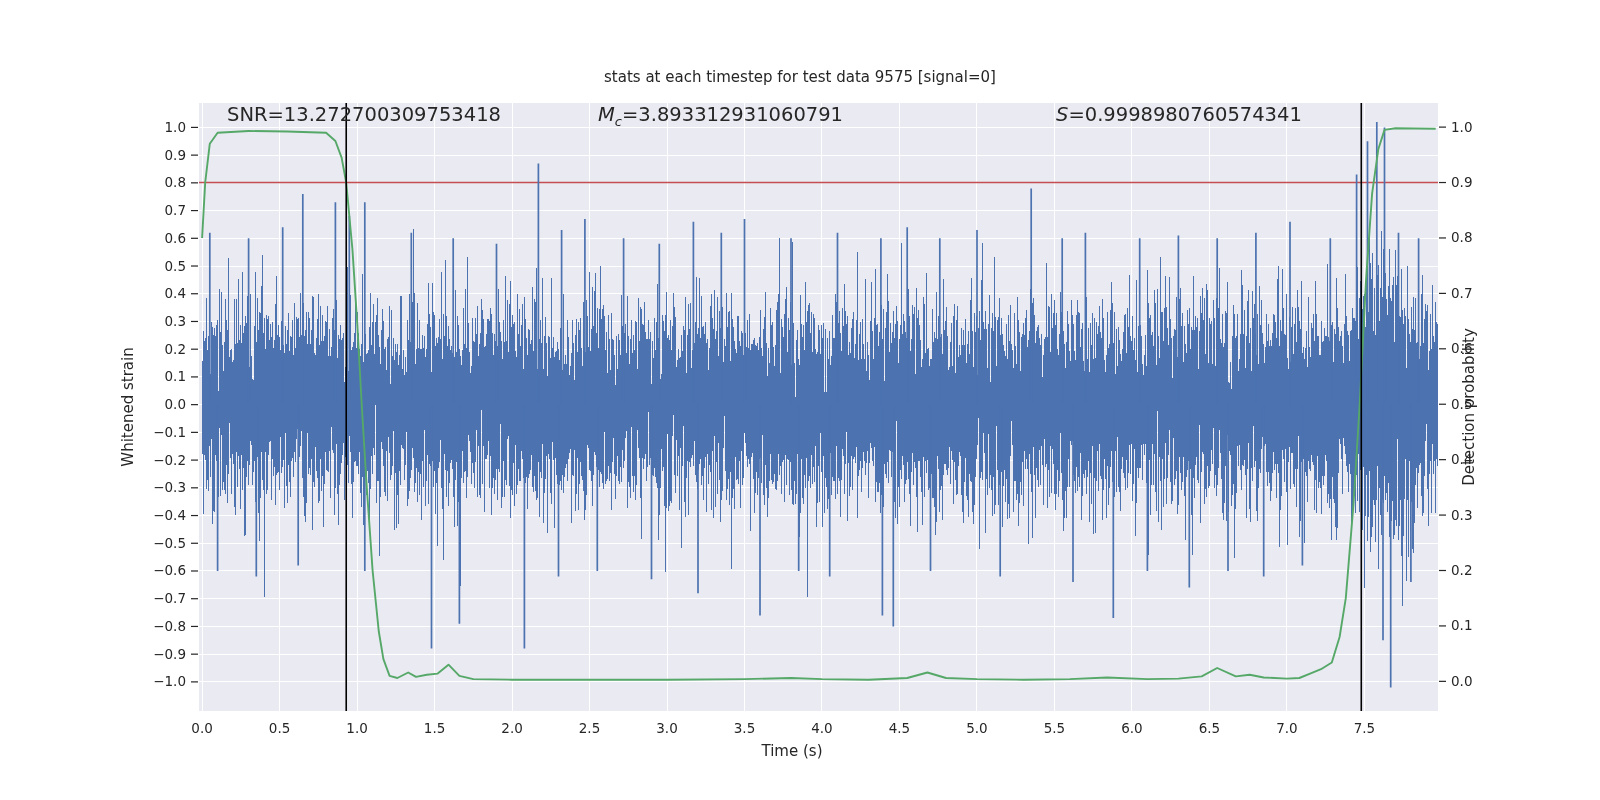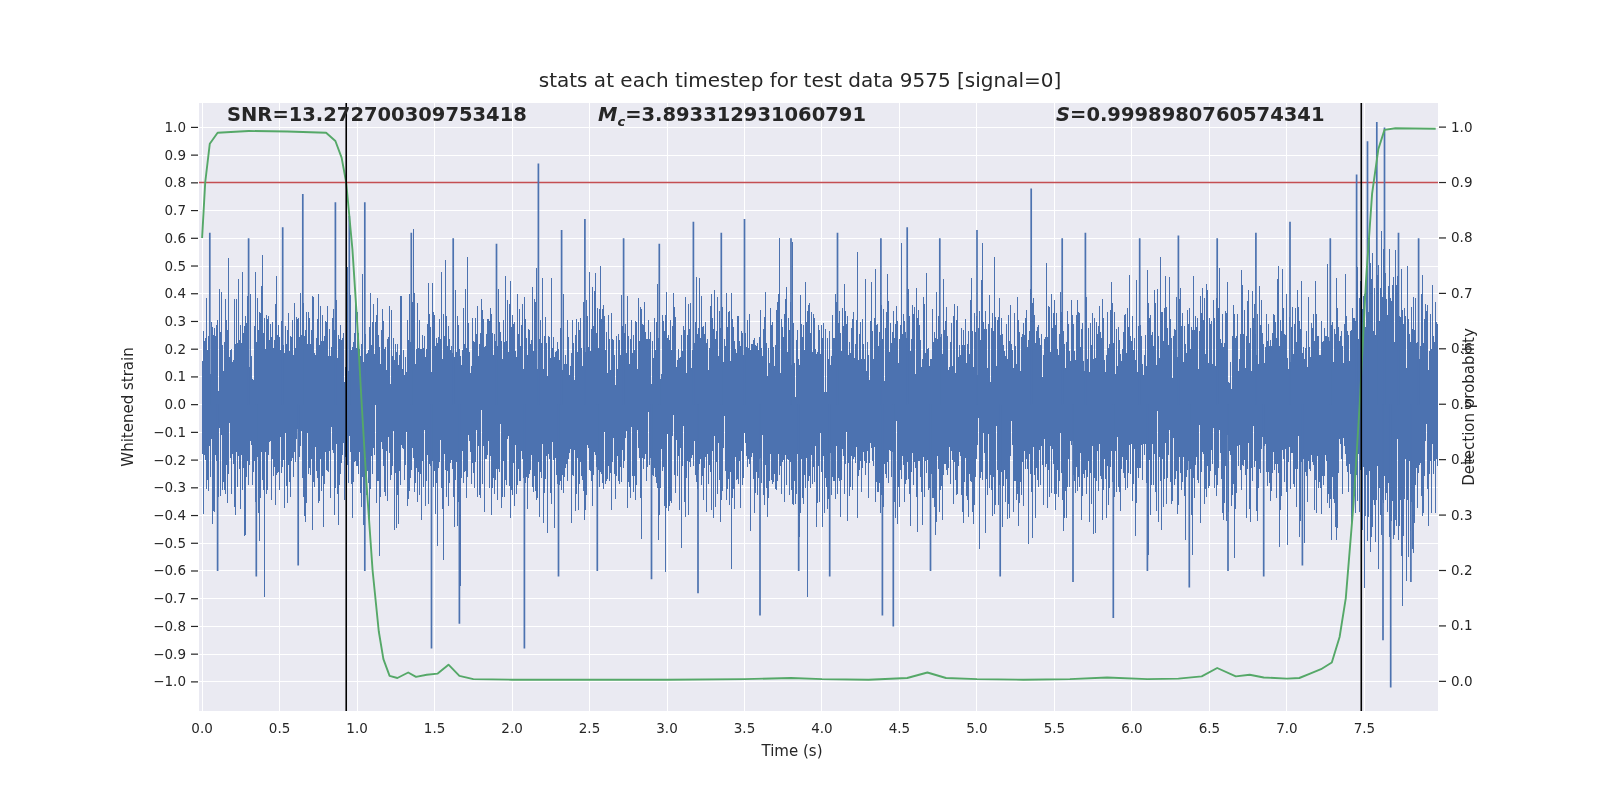--- a/index.html
+++ b/index.html
@@ -1,20 +1,20 @@
 <!DOCTYPE html>
 <html><head>
 <meta charset="utf-8">
 <style>
   html,body{margin:0;padding:0;background:#ffffff;width:1600px;height:800px;overflow:hidden;
     font-family:"DejaVu Sans", sans-serif;color:#262626;}
   .fig{position:relative;width:1600px;height:800px;}
   svg{position:absolute;left:0;top:0;}
-  .title{position:absolute;left:0;top:68px;width:1600px;text-align:center;font-size:20px;color:#262626;}
-  .ann{position:absolute;top:103px;font-size:19.5px;color:#262626;white-space:nowrap;font-weight:bold;}
+  .title{position:absolute;left:0;top:68px;width:1600px;text-align:center;font-size:15px;color:#262626;}
+  .ann{position:absolute;top:103px;font-size:19.5px;color:#262626;white-space:nowrap;}
   .ann .it{font-style:italic;}
   .ann sub{font-style:italic;font-size:13px;}
   .ann-snr{left:227px;}
   .ann-mc{left:598px;}
   .ann-s{left:1056px;}
   .ylabel-left{position:absolute;left:128px;top:407px;transform:translate(-50%,-50%) rotate(-90deg);
     font-size:15px;white-space:nowrap;}
   .ylabel-right{position:absolute;left:1469px;top:407px;transform:translate(-50%,-50%) rotate(-90deg);
     font-size:15px;white-space:nowrap;}
   .xlabel{position:absolute;left:792px;top:742px;transform:translateX(-50%);font-size:15px;}

